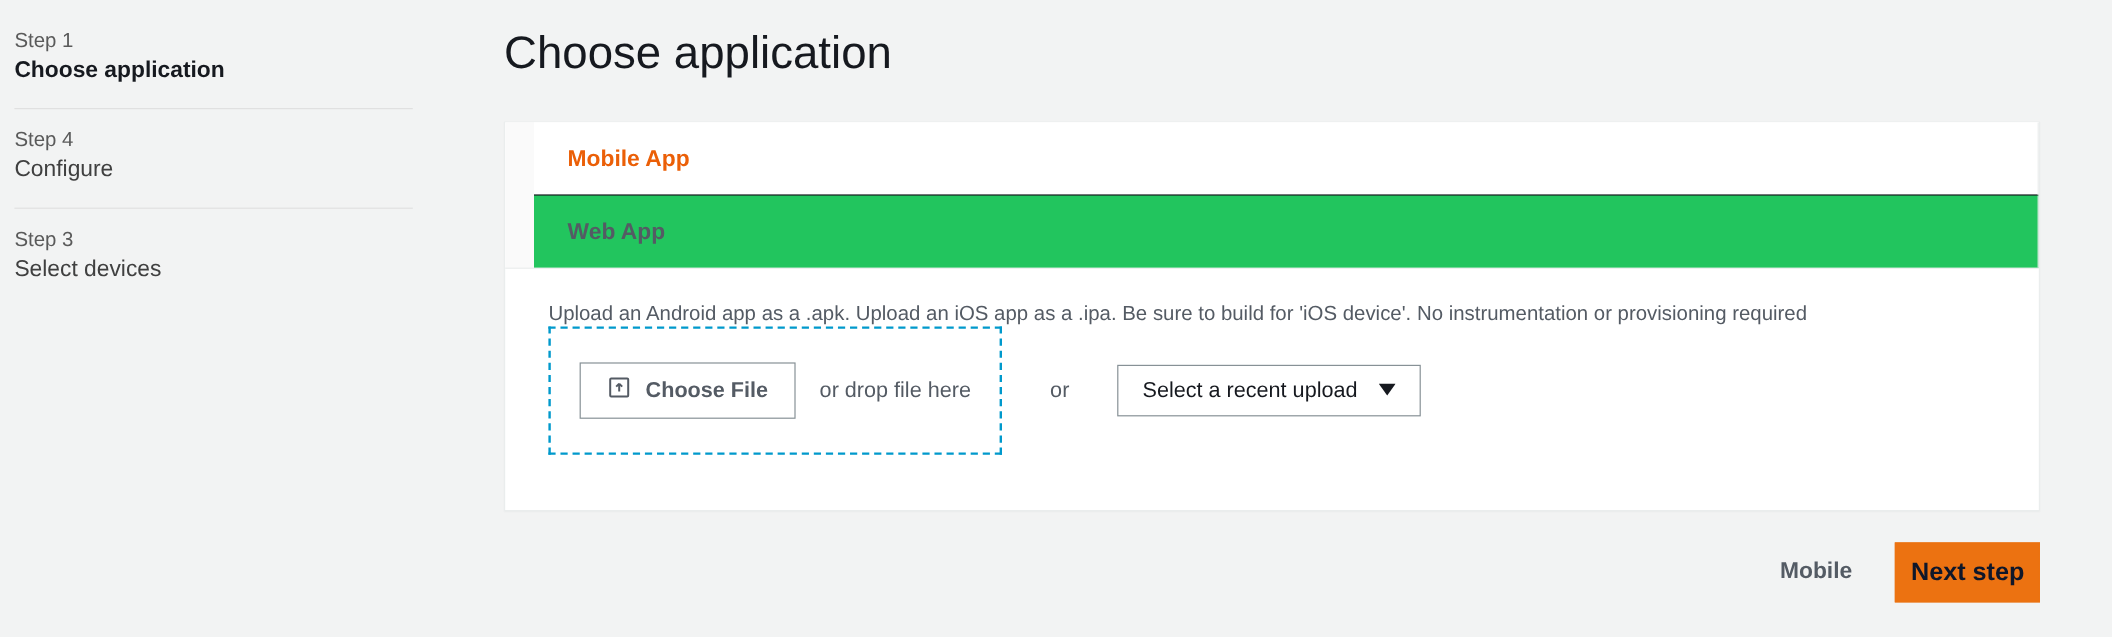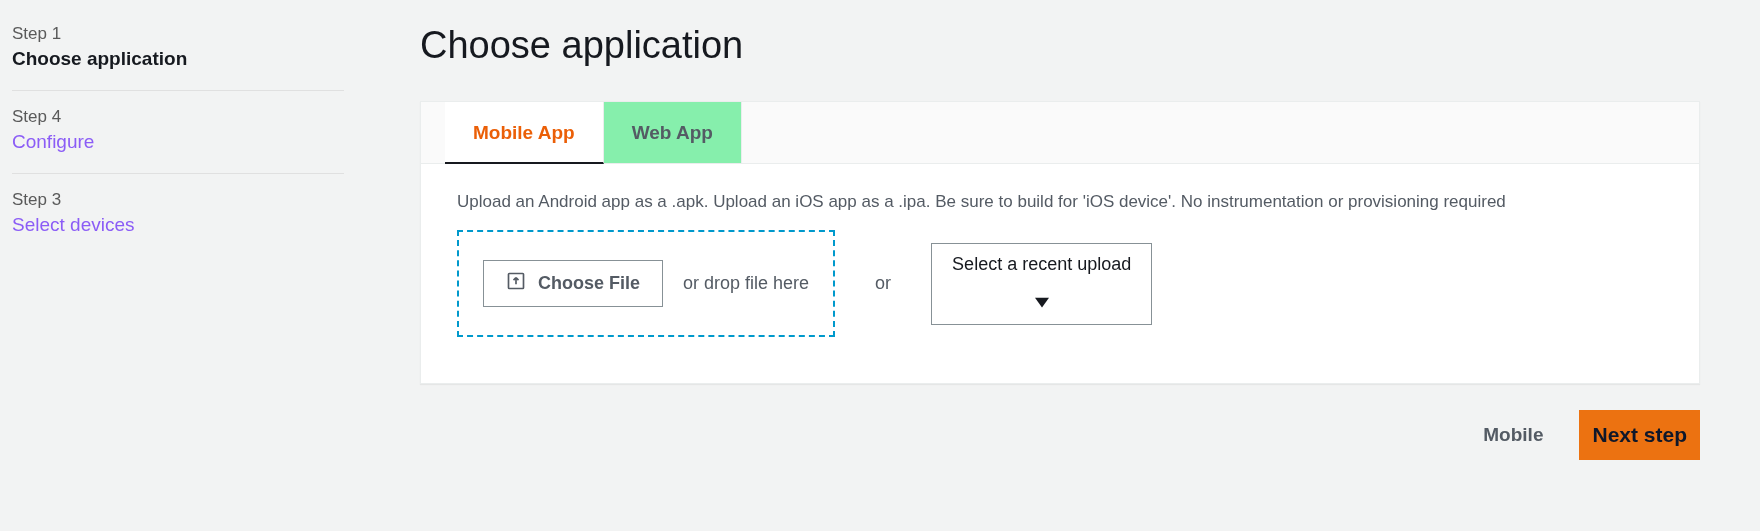--- a/index.html
+++ b/index.html
@@ -28,21 +28,21 @@
     .step:last-child {
       border-bottom: none;
     }
     .step-label {
       font-size: 17px;
       color: #5a5a5a;
       margin-bottom: 4px;
     }
     .step-title {
       font-size: 19px;
-      color: #8b5cf6;
+      color: #404040;
     }
     .step.active .step-title {
       font-weight: 700;
       color: #16191f;
     }
     .main {
       flex: 1;
       padding: 24px 60px 20px 60px;
     }
     .page-title {
@@ -54,43 +54,43 @@
     .panel {
       background: #ffffff;
       border: 1px solid #eaeded;
       box-shadow: 0 1px 1px rgba(0,0,0,0.05);
     }
     .tabs {
       display: flex;
       border-bottom: 1px solid #eaeded;
       background: #fafafa;
       padding-left: 24px;
+      flex-direction: column;
     }
     .tab {
       padding: 20px 28px 18px 28px;
       font-size: 19px;
       font-weight: 700;
       color: #545b64;
       cursor: pointer;
       border-right: 1px solid #eaeded;
-      background: #86efac;
+      background: #22c55e;
     }
     .tab.active {
       color: #eb5f07;
       background: #ffffff;
       border-bottom: 2px solid #16191f;
       margin-bottom: -1px;
     }
     .panel-body {
       padding: 28px 36px 46px 36px;
     }
     .help-text {
       font-size: 17px;
       color: #545b64;
-      margin-bottom: 18px;
     }
     .upload-row {
       display: flex;
       align-items: center;
       gap: 40px;
     }
     .dropzone {
       border: 2px dashed #0099cc;
       padding: 28px 24px;
       display: flex;
@@ -125,21 +125,20 @@
     .select-dropdown {
       display: inline-flex;
       align-items: center;
       gap: 18px;
       border: 1px solid #879196;
       background: #ffffff;
       padding: 10px 20px;
       font-size: 18px;
       color: #16191f;
       cursor: pointer;
-      flex-direction: column;
     }
     .select-dropdown svg {
       width: 14px;
       height: 14px;
     }
     .footer-buttons {
       display: flex;
       justify-content: flex-end;
       gap: 28px;
       margin-top: 26px;

